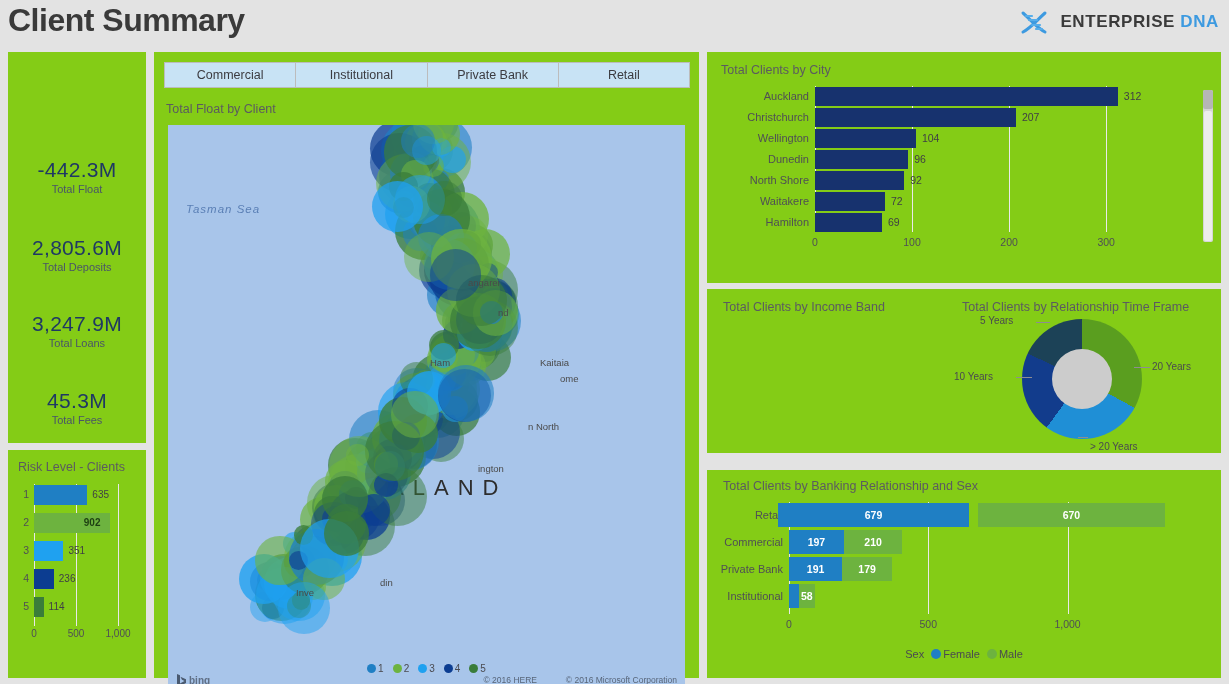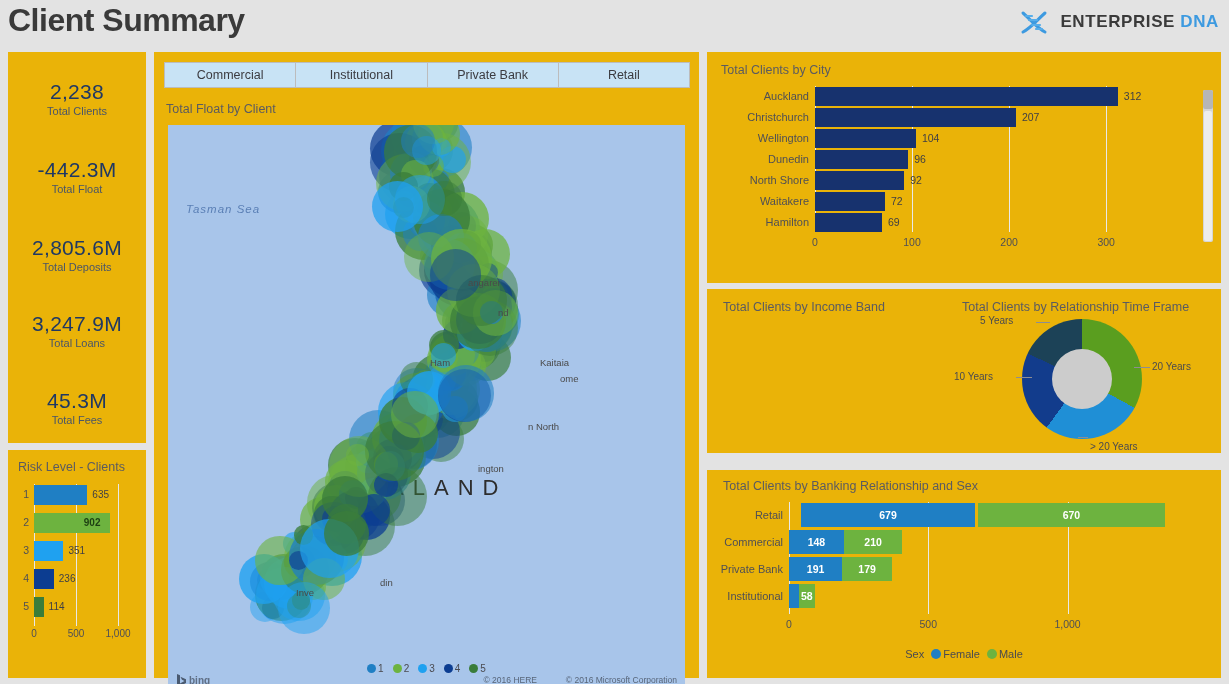--- a/index.html
+++ b/index.html
@@ -18,21 +18,21 @@
     font-size: 32px; font-weight: bold; color: #3a3a3a;
     letter-spacing: -0.5px;
   }
   .brand { position: absolute; right: 10px; top: 8px; display: flex; align-items: center; gap: 9px; }
   .brand-logo { width: 34px; height: 28px; }
   .brand-text { font-size: 17px; font-weight: bold; letter-spacing: 0.6px; }
   .brand-ent { color: #3a3a3a; }
   .brand-dna { color: #3d9ae0; }
 
   
-  .panel { position: absolute; background: #eab308; }
+  .panel { position: absolute; background: #84cc16; }
   .panel-title {
     position: absolute; font-size: 12.5px; color: #5b5b60;
     white-space: nowrap;
   }
 
   
   #kpi-panel { left: 8px; top: 52px; width: 138px; height: 391px; }
   .kpi { position: absolute; width: 100%; text-align: center; }
   .kpi-value { font-size: 21px; color: #1f3864; font-weight: 500; line-height: 1.15; letter-spacing: 0.3px; }
   .kpi-label { font-size: 11px; color: #4a5568; margin-top: 1px; }
@@ -141,24 +141,20 @@
         <path d="M9 8 L15 8 M12 12 L20 12 M15 17 L23 17 M19 21 L25 21" stroke="#57aeea" stroke-width="2.2" stroke-linecap="round"></path>
       </svg>
       <div class="brand-text">
         <span class="brand-ent">ENTERPRISE</span>
         <span class="brand-dna">DNA</span>
       </div>
     </div>
   </div>
 
   <div class="panel" id="kpi-panel">
-      <div class="kpi" style="top: 28px;">
-        <div class="kpi-value">2,238</div>
-        <div class="kpi-label">Total Clients</div>
-      </div>
       <div class="kpi" style="top: 106px;">
         <div class="kpi-value">-442.3M</div>
         <div class="kpi-label">Total Float</div>
       </div>
       <div class="kpi" style="top: 184px;">
         <div class="kpi-value">2,805.6M</div>
         <div class="kpi-label">Total Deposits</div>
       </div>
       <div class="kpi" style="top: 260px;">
         <div class="kpi-value">3,247.9M</div>
@@ -632,31 +628,31 @@
   </div>
 
   <div class="panel" id="bank-panel">
     <div class="panel-title">Total Clients by Banking Relationship and Sex</div>
     <div class="bank-plot" id="bank-plot">
         <div class="bank-grid" style="left: 82px;"></div>
         <div class="bank-grid" style="left: 221.286px;"></div>
         <div class="bank-grid" style="left: 360.571px;"></div>
         <div class="bank-row" style="left: 0px; top: 2px; width: 514px;">
           <div class="bank-lab" style="right: 438px;">Retail</div>
-          <div class="bank-seg" style="left: 94px; width: 174px; background: rgb(31, 127, 196);">
+          <div class="bank-seg" style="left: 71px; width: 191px; background: rgb(31, 127, 196);">
             <span>679</span>
           </div>
           <div class="bank-seg" style="left: 271.15px; width: 186.643px; background: rgb(109, 179, 63);">
             <span>670</span>
           </div>
         </div>
         <div class="bank-row" style="left: 0px; top: 29px; width: 514px;">
           <div class="bank-lab" style="right: 438px;">Commercial</div>
           <div class="bank-seg" style="left: 82px; width: 54.8786px; background: rgb(31, 127, 196);">
-            <span>148</span>
+            <span>197</span>
           </div>
           <div class="bank-seg" style="left: 136.879px; width: 58.5px; background: rgb(109, 179, 63);">
             <span>210</span>
           </div>
         </div>
         <div class="bank-row" style="left: 0px; top: 56px; width: 514px;">
           <div class="bank-lab" style="right: 438px;">Private Bank</div>
           <div class="bank-seg" style="left: 82px; width: 53.2071px; background: rgb(31, 127, 196);">
             <span>191</span>
           </div>

